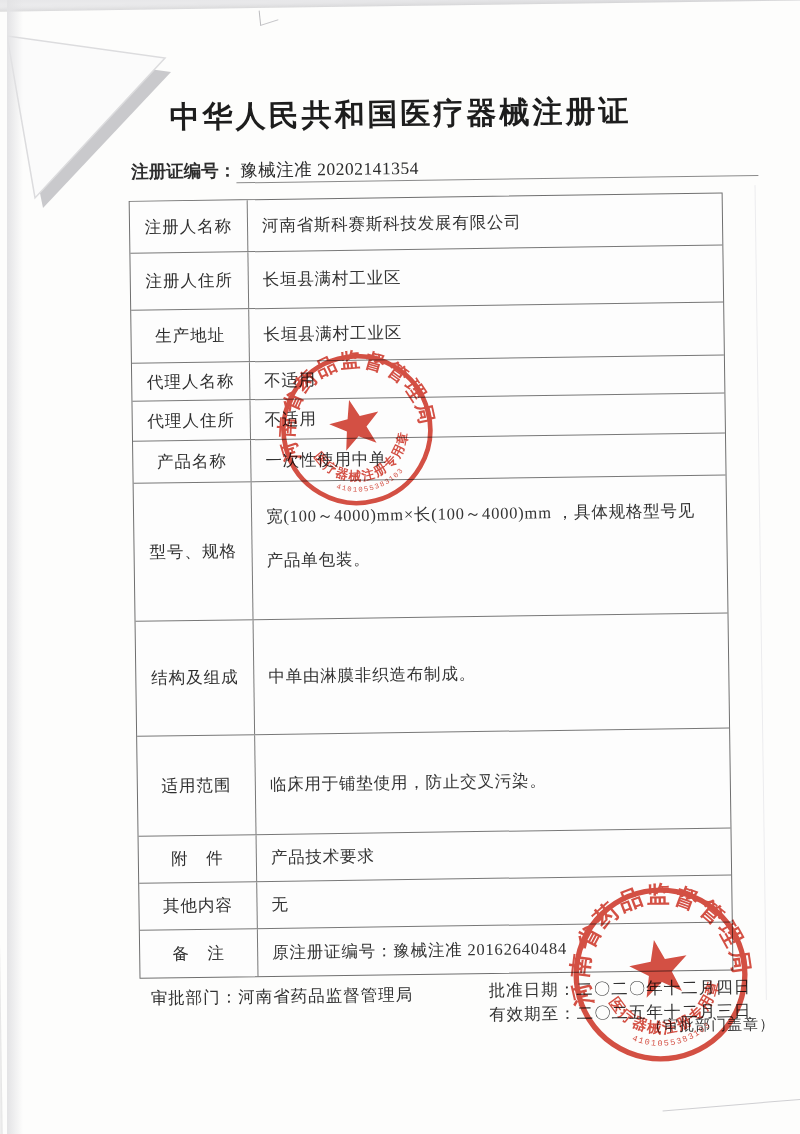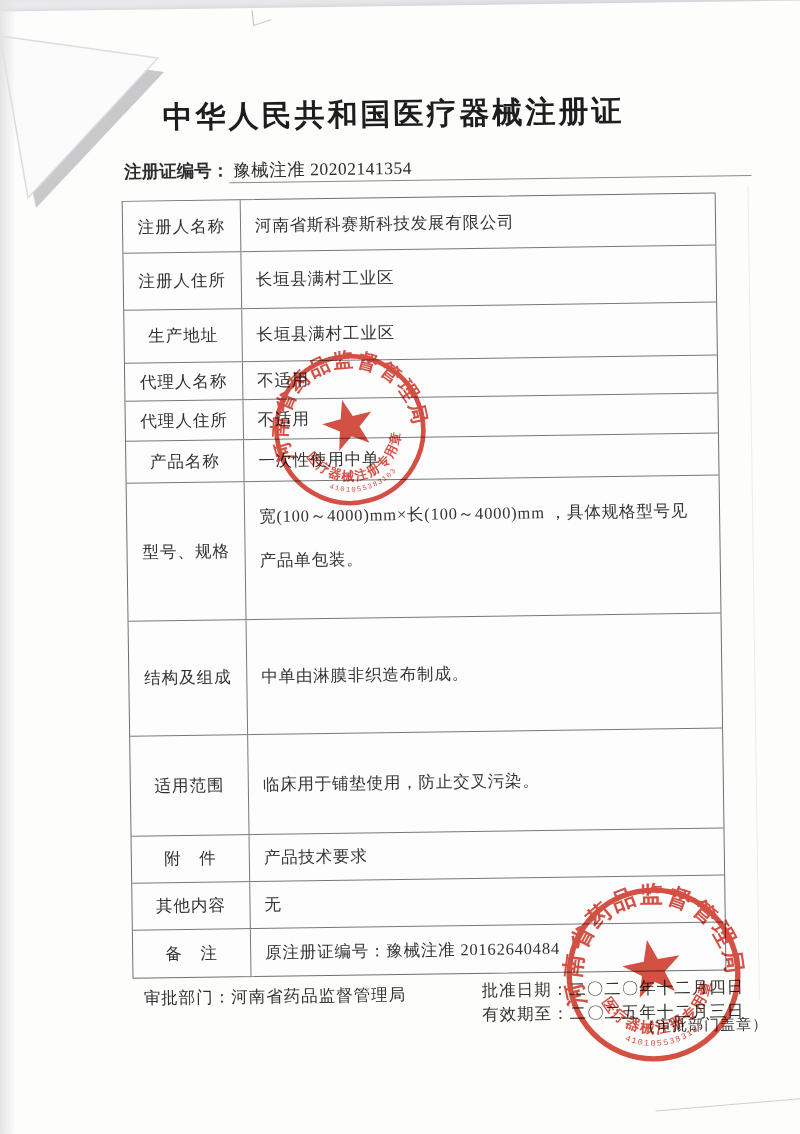--- a/index.html
+++ b/index.html
@@ -1,18 +1,18 @@
 <!DOCTYPE html>
 <html><head>
 <meta charset="utf-8">
 <style>
   html,body{margin:0;padding:0;width:800px;height:1134px;overflow:hidden;
     background:linear-gradient(180deg,#e7e7e9 0px,#f2f2f3 14px,#fafafa 30px);
     font-family:"Liberation Serif","DejaVu Serif",serif;}
-  #stage{position:relative;width:774px;height:1134px;}
+  #stage{position:relative;width:774px;height:1134px;margin-left:7px;}
 
   
   .paper{position:absolute;left:-12px;top:6px;width:828px;height:1150px;
     background:#fdfdfc;transform:rotate(-0.8deg);transform-origin:50% 50%;
     box-shadow:0 0 6px rgba(0,0,0,.18);}
   .paper-inner{position:absolute;left:12px;top:-6px;width:800px;height:1134px;color:#333;}
 
   
   .fold-svg{position:absolute;left:0;top:0;}
 

